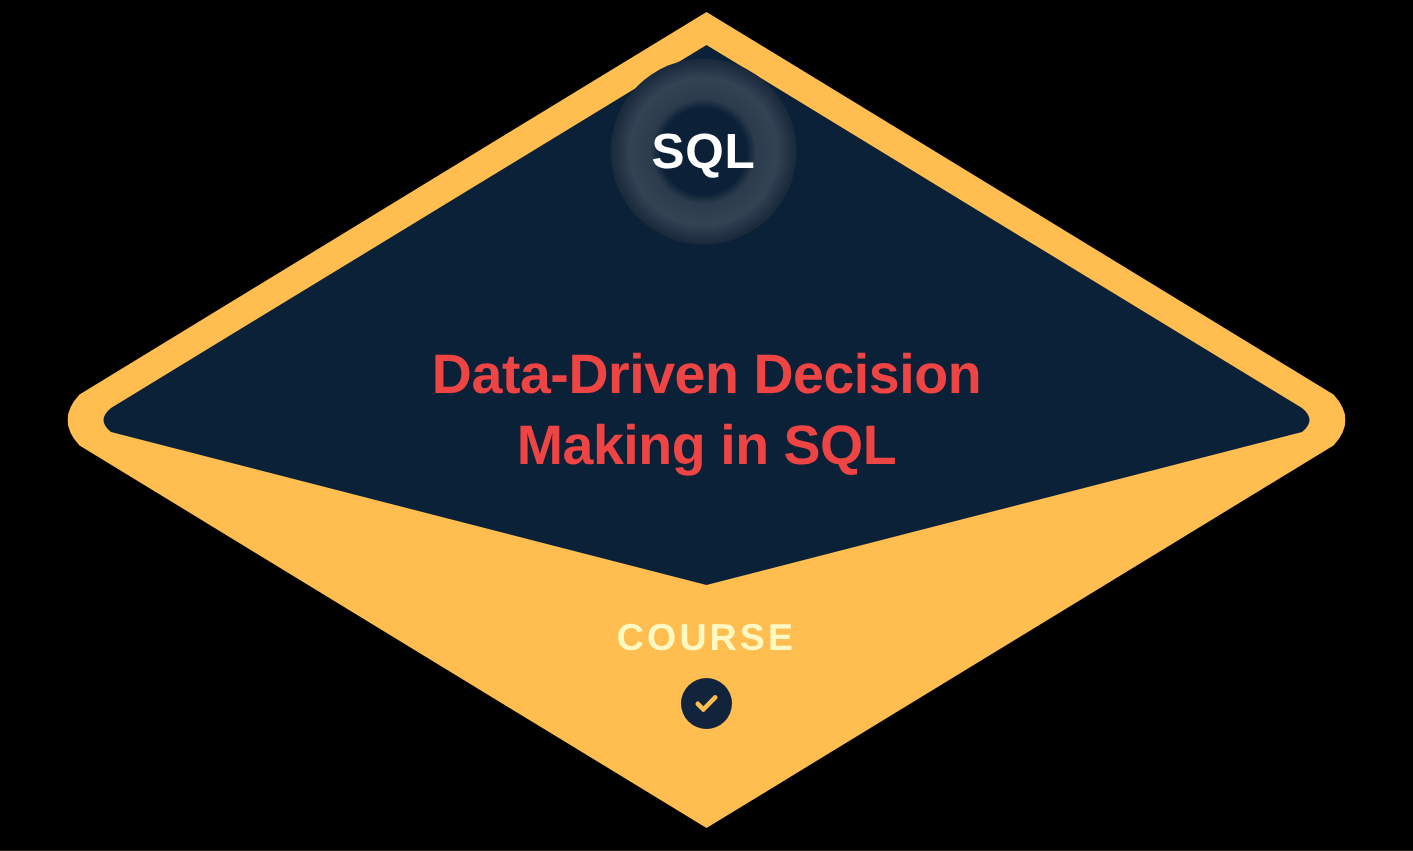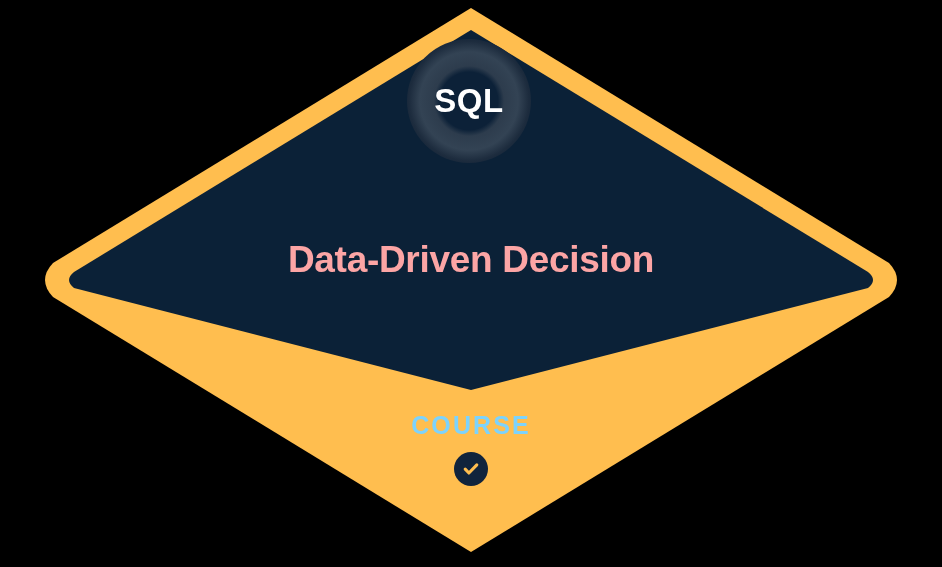--- a/index.html
+++ b/index.html
@@ -68,40 +68,40 @@
     letter-spacing: 0.5px;
     line-height: 1;
     padding-bottom: 2px;
     box-sizing: border-box;
   }
 
   
   .title-block {
     position: absolute;
     left: 110px;
-    top: 236px;
+    top: 226px;
     width: 722px;
     text-align: center;
-    color: #fca5a5;
+    color: #ef4444;
     font-size: 37px;
     font-weight: bold;
     line-height: 1.28;
     letter-spacing: -0.3px;
   }
 
   
   .status-block {
     position: absolute;
     left: 171px;
     top: 408px;
     width: 600px;
     text-align: center;
   }
   .status-label {
-    color: #7dd3fc;
+    color: #fef9c3;
     font-size: 25px;
     font-weight: bold;
     line-height: 1.4;
     letter-spacing: 2.1px;
     text-transform: uppercase;
   }
   .status-check {
     margin: 9px auto 0 auto;
     width: 34px;
     height: 34px;
@@ -146,20 +146,21 @@
 
   <div class="badge-overlay">
 
     <div class="logo-wrap">
       <div class="logo-ring"></div>
       <div class="logo-text">SQL</div>
     </div>
 
     <div class="title-block">
       <div>Data-Driven Decision</div>
+      <div>Making in SQL</div>
     </div>
 
     <div class="status-block">
       <div class="status-label">COURSE</div>
       <div class="status-check">
         <svg width="20" height="20" viewBox="0 0 20 20" aria-hidden="true">
           <path d="M4.2 10.2 L7.9 14.0 L15.8 5.9" fill="none" stroke="#ffbe4f" stroke-width="3.1" stroke-linecap="round" stroke-linejoin="round"></path>
         </svg>
       </div>
     </div>

